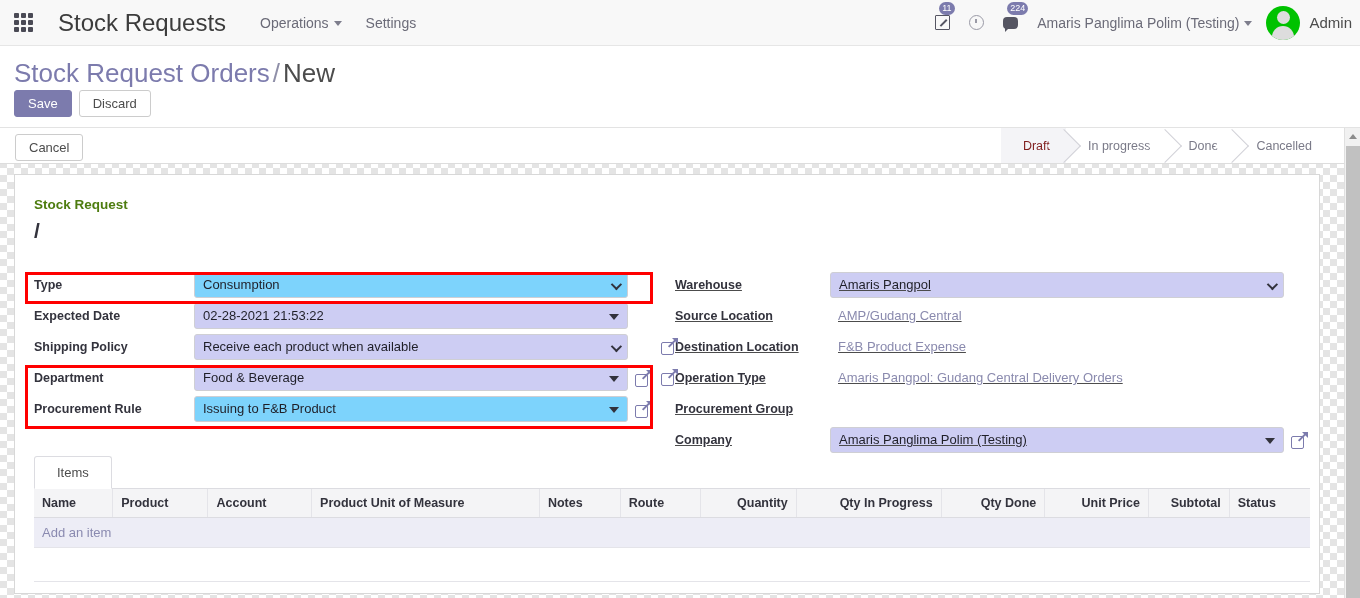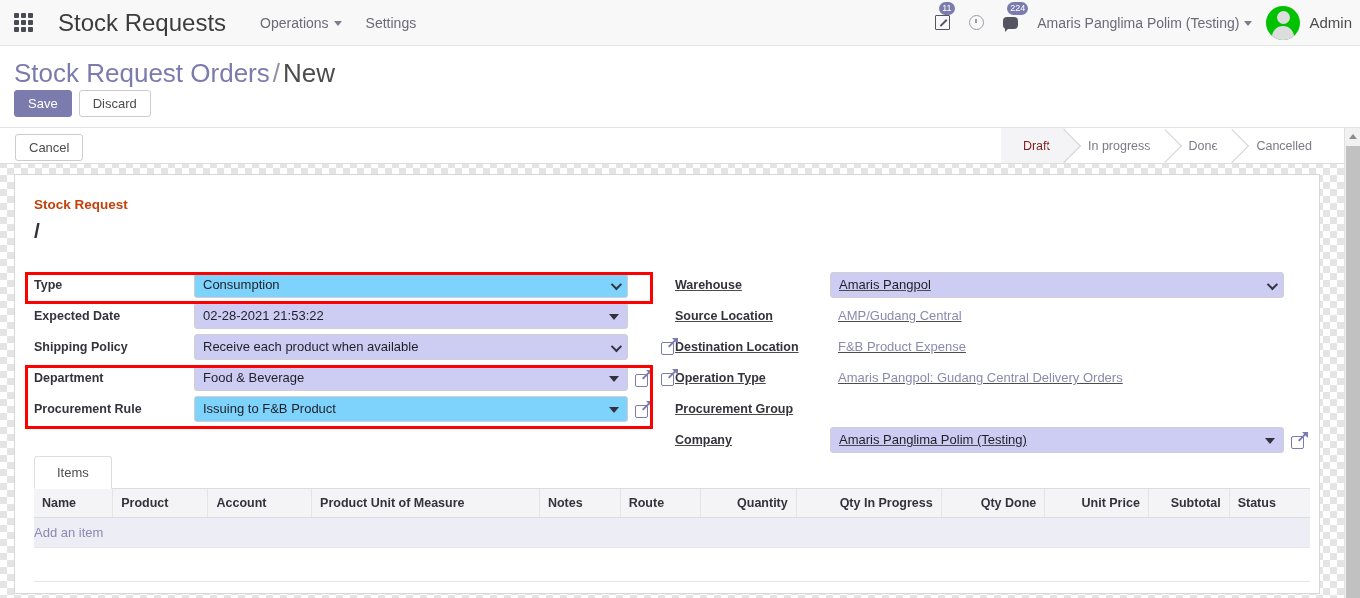--- a/index.html
+++ b/index.html
@@ -173,21 +173,21 @@
     background: #c1c1c1; border-radius: 0;
   }
 
   
   .sheet {
     position: absolute; left: 14px; top: 174px;
     width: 1306px; height: 420px;
     background: #ffffff; border: 1px solid #d8d8d8;
     overflow: hidden;
   }
-  .sheet-title { position: absolute; left: 19px; top: 22px; font-size: 13.5px; font-weight: bold; color: #c2410c; }
+  .sheet-title { position: absolute; left: 19px; top: 22px; font-size: 13.5px; font-weight: bold; color: #4d7c0f; }
   .sheet-record { position: absolute; left: 19px; top: 44px; font-size: 21px; font-weight: bold; color: #33333d; }
 
   
   .form-area { position: absolute; left: 0; top: 96px; width: 1306px; }
   .col-left  { position: absolute; left: 14px; top: 0; width: 625px; }
   .col-right { position: absolute; left: 655px; top: 0; width: 640px; text-decoration: underline; }
 
   .frow { display: flex; align-items: center; height: 28px; margin-bottom: 3px; }
   .flabel {
     width: 165px; flex: 0 0 165px;
@@ -260,21 +260,21 @@
   }
   table.items { width: 100%; border-collapse: collapse; table-layout: fixed; }
   table.items th {
     background: #f4f4f6; border-right: 1px solid #e4e4e9; border-bottom: 1px solid #dcdce1;
     font-size: 12.5px; font-weight: bold; color: #33333d;
     padding: 7px 8px; text-align: left; white-space: nowrap; cursor: pointer;
   }
   table.items th.num { text-align: right; }
   table.items th:last-child { border-right: none; }
   table.items td.addrow {
-    background: #ededf6; padding: 7px 0; font-size: 13px; color: #8a8ab0; cursor: pointer;
+    background: #ededf6; padding: 7px 8px; font-size: 13px; color: #8a8ab0; cursor: pointer;
     border-bottom: 1px solid #e4e4e9;
   }
   table.items td.blank { height: 34px; background: #ffffff; border-bottom: 1px solid #e4e4e9; }
 </style>
 </head>
 <body>
 
 <div id="app">
 
   <div class="navbar">

